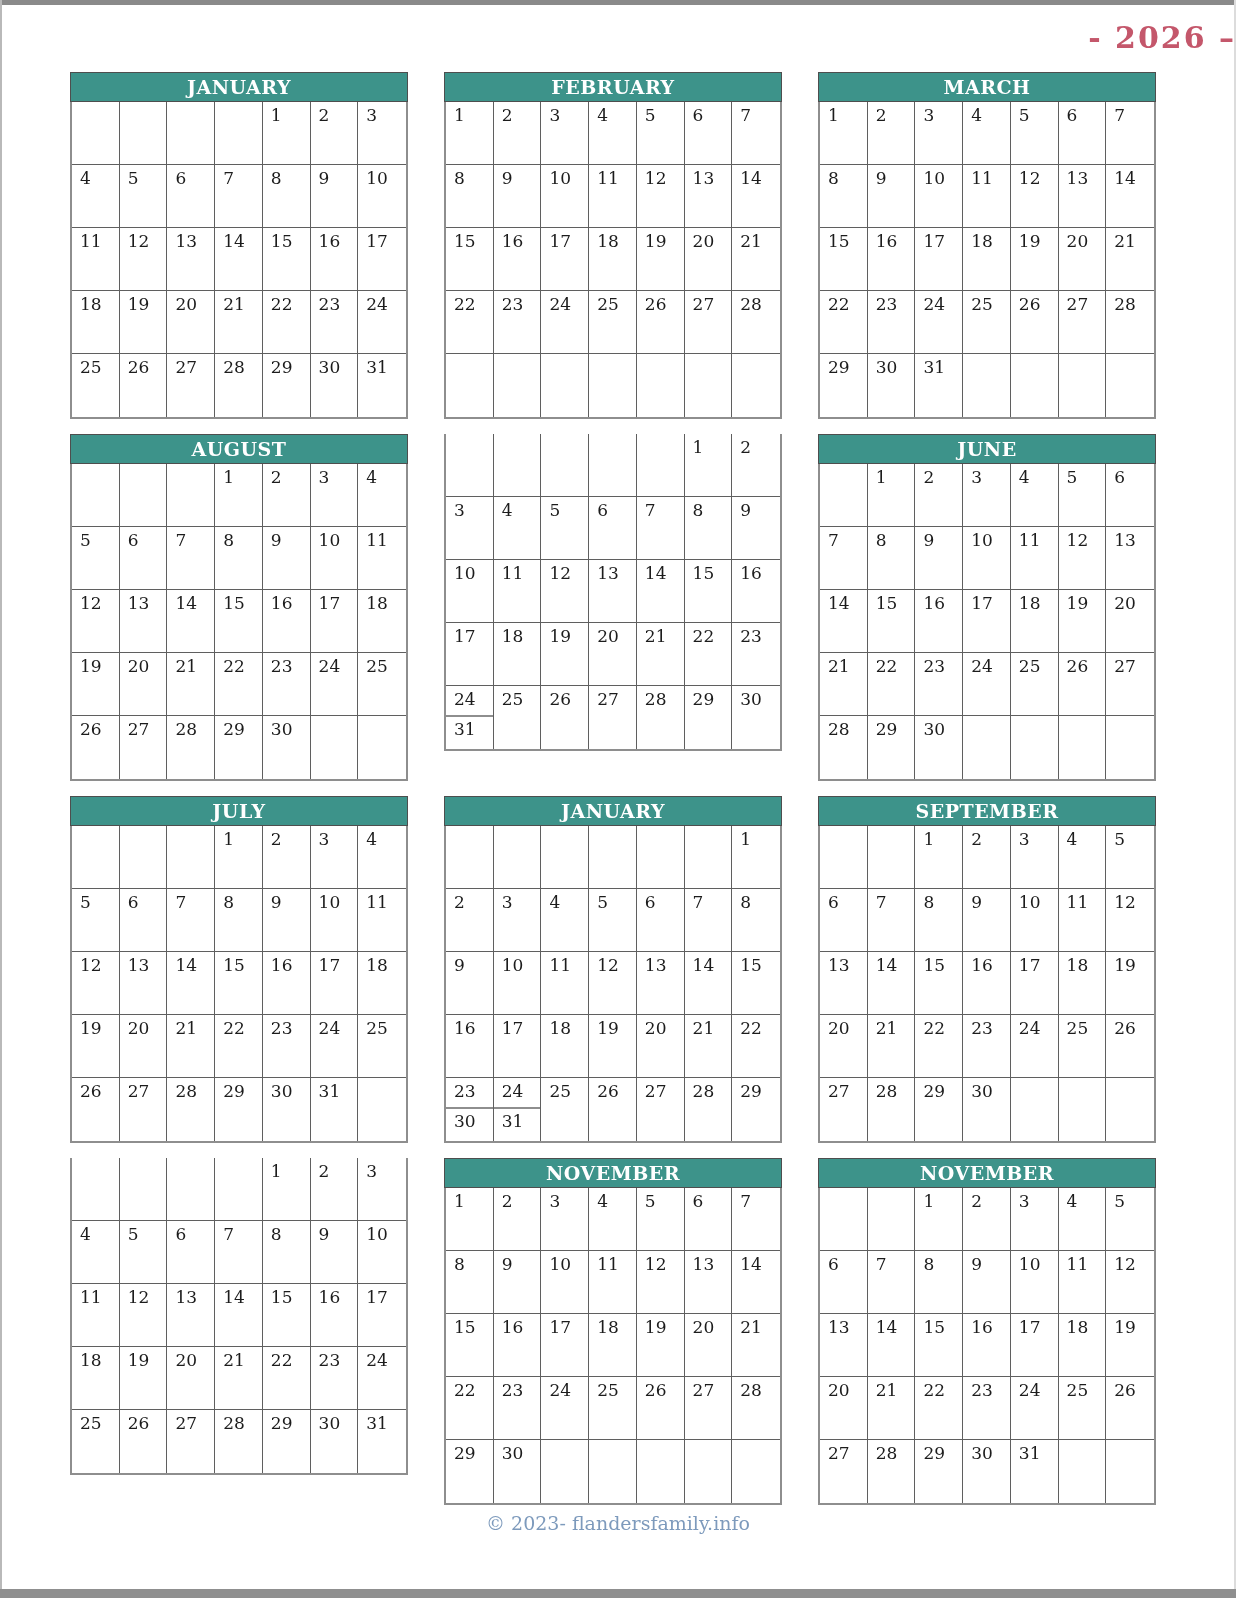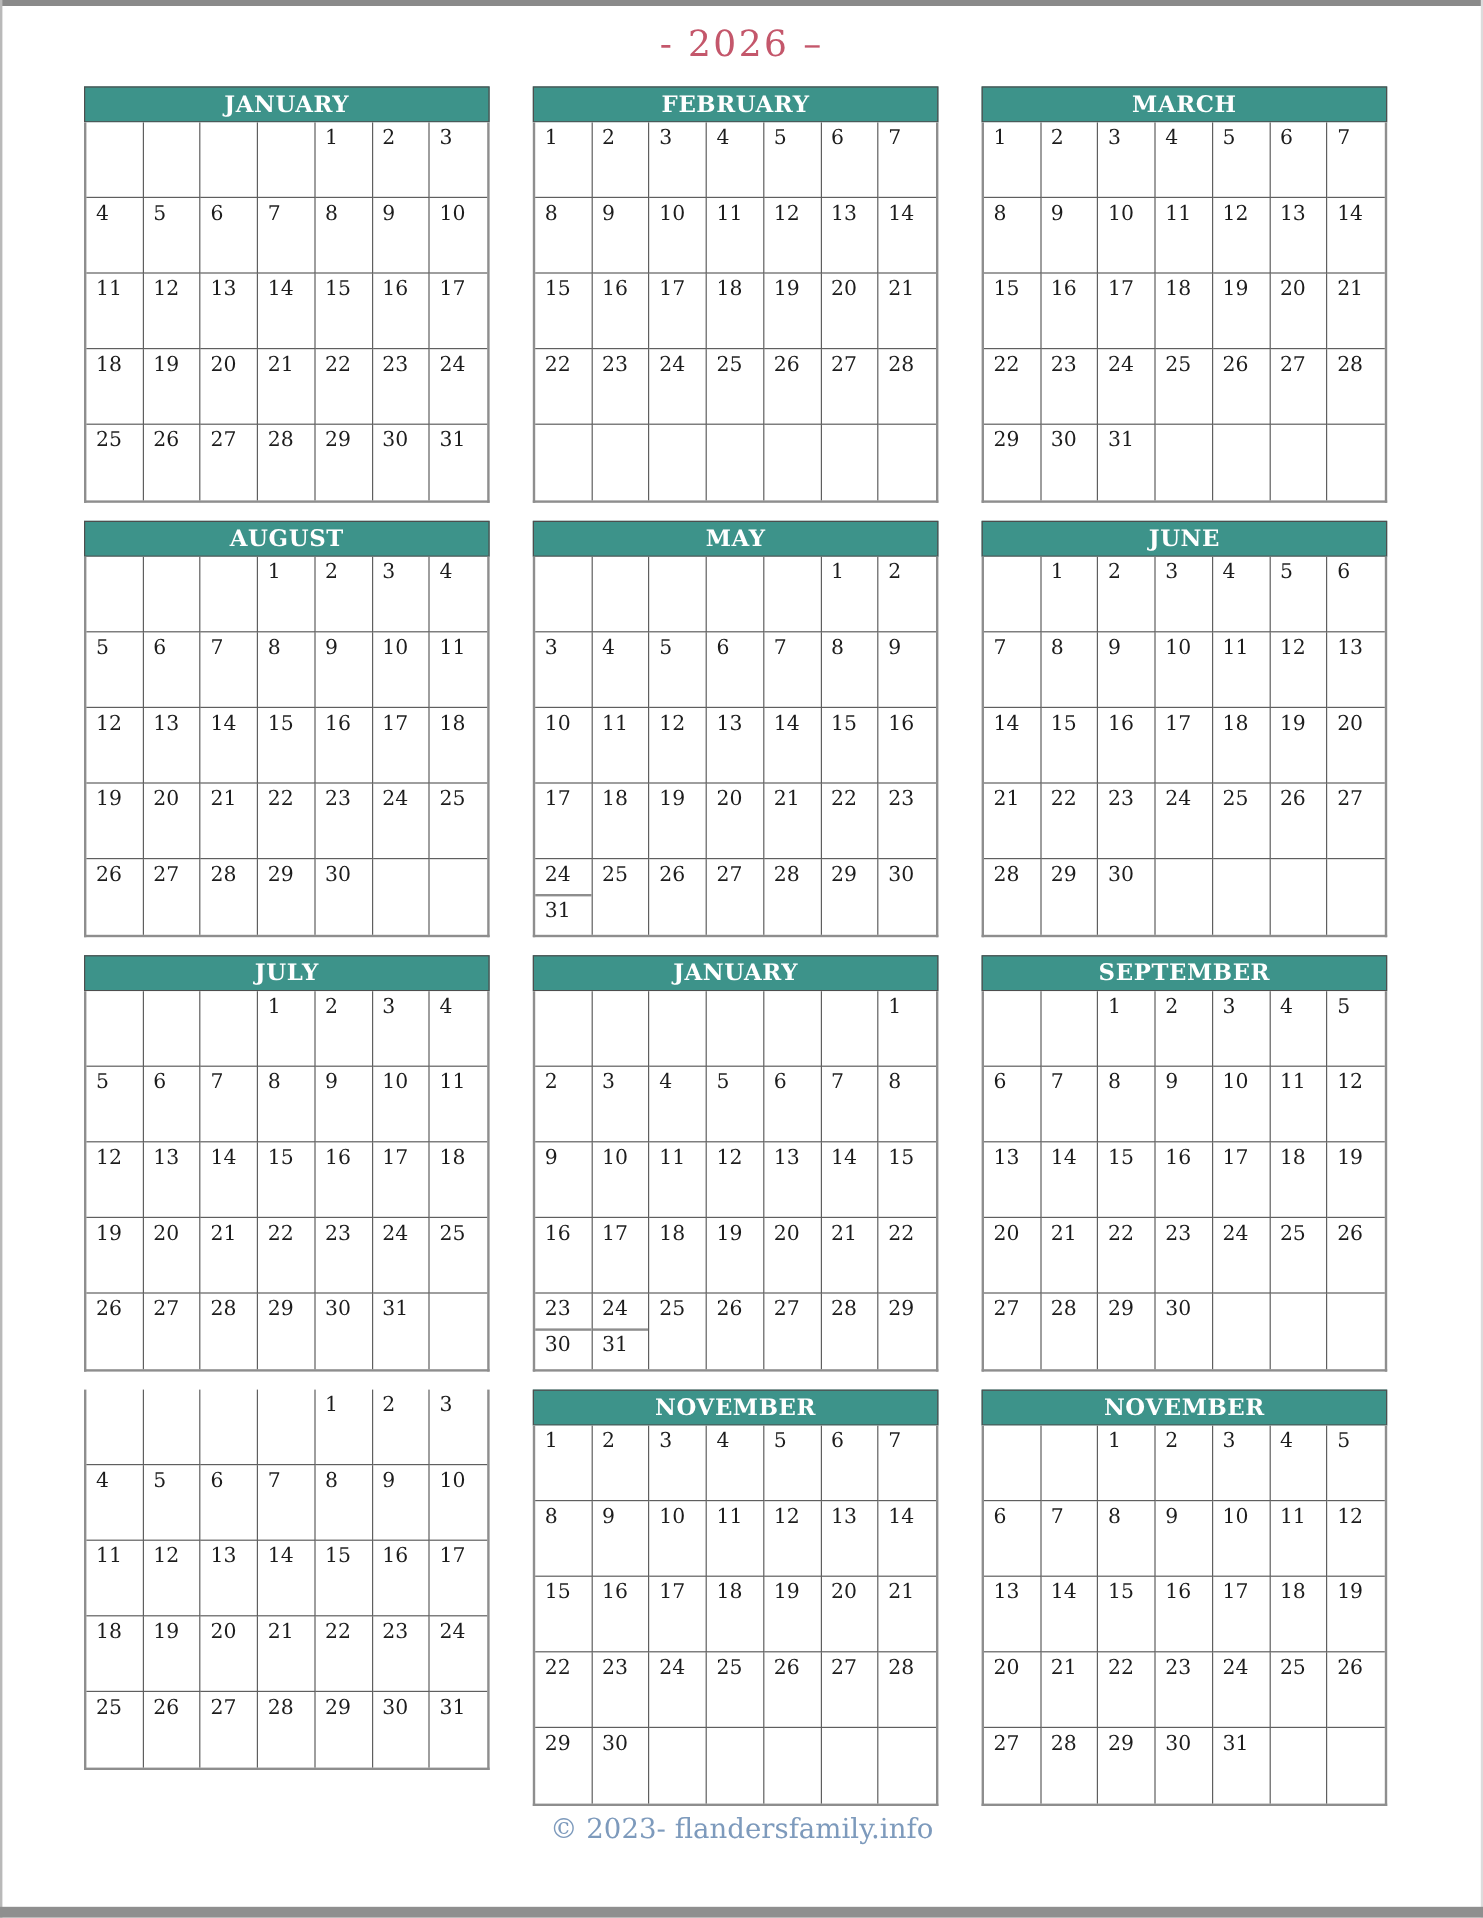--- a/index.html
+++ b/index.html
@@ -11,22 +11,22 @@
     overflow: hidden;
   }
   
   .edge-top    { position:absolute; top:0; left:0; right:0; height:5px;  background:#8a8a8a; }
   .edge-bottom { position:absolute; bottom:0; left:0; right:0; height:9px; background:#8f8f8f; }
   .edge-left   { position:absolute; top:0; bottom:0; left:0;  width:2px; background:#b9b9b9; }
   .edge-right  { position:absolute; top:0; bottom:0; right:0; width:2px; background:#dcdcdc; }
 
   .year-title {
     position: absolute; top: 20px; left: 0; right: 0;
-    text-align: center;
-    font-size: 30px; font-weight: normal;
+    text-align: right;
+    font-size: 30px; font-weight: bold;
     letter-spacing: 2px;
     color: var(--title-color, #c4576b);
   }
 
   .months {
     position: absolute; top: 72px; left: 70px;
     width: 1086px;
     display: grid;
     grid-template-columns: repeat(3, 338px);
     column-gap: 36px;
@@ -76,21 +76,21 @@
   }
   .day-cell.split .sub-bottom {
     box-sizing: border-box;
     flex: 1;
     padding: 2px 0 0 8px;
   }
 
   .page-footer {
     position: absolute; top: 1512px; left: 0; right: 0;
     text-align: center;
-    font-size: 23px;
+    font-size: 19px;
     color: var(--footer-color, #7d9abc);
   }
 </style>
 </head>
 <body>
 
 <div class="edge-top"></div>
 <div class="edge-left"></div>
 <div class="edge-right"></div>
 <div class="edge-bottom"></div>
@@ -252,21 +252,20 @@
         <div class="day-cell row5">26</div>
         <div class="day-cell row5">27</div>
         <div class="day-cell row5">28</div>
         <div class="day-cell row5">29</div>
         <div class="day-cell row5">30</div>
         <div class="day-cell row5"></div>
         <div class="day-cell col7 row5"></div>
       </div>
     </div>
     <div class="month">
-      <div class="month-header">MAY</div>
       <div class="month-grid">
         <div class="day-cell"></div>
         <div class="day-cell"></div>
         <div class="day-cell"></div>
         <div class="day-cell"></div>
         <div class="day-cell"></div>
         <div class="day-cell">1</div>
         <div class="day-cell col7">2</div>
         <div class="day-cell">3</div>
         <div class="day-cell">4</div>

